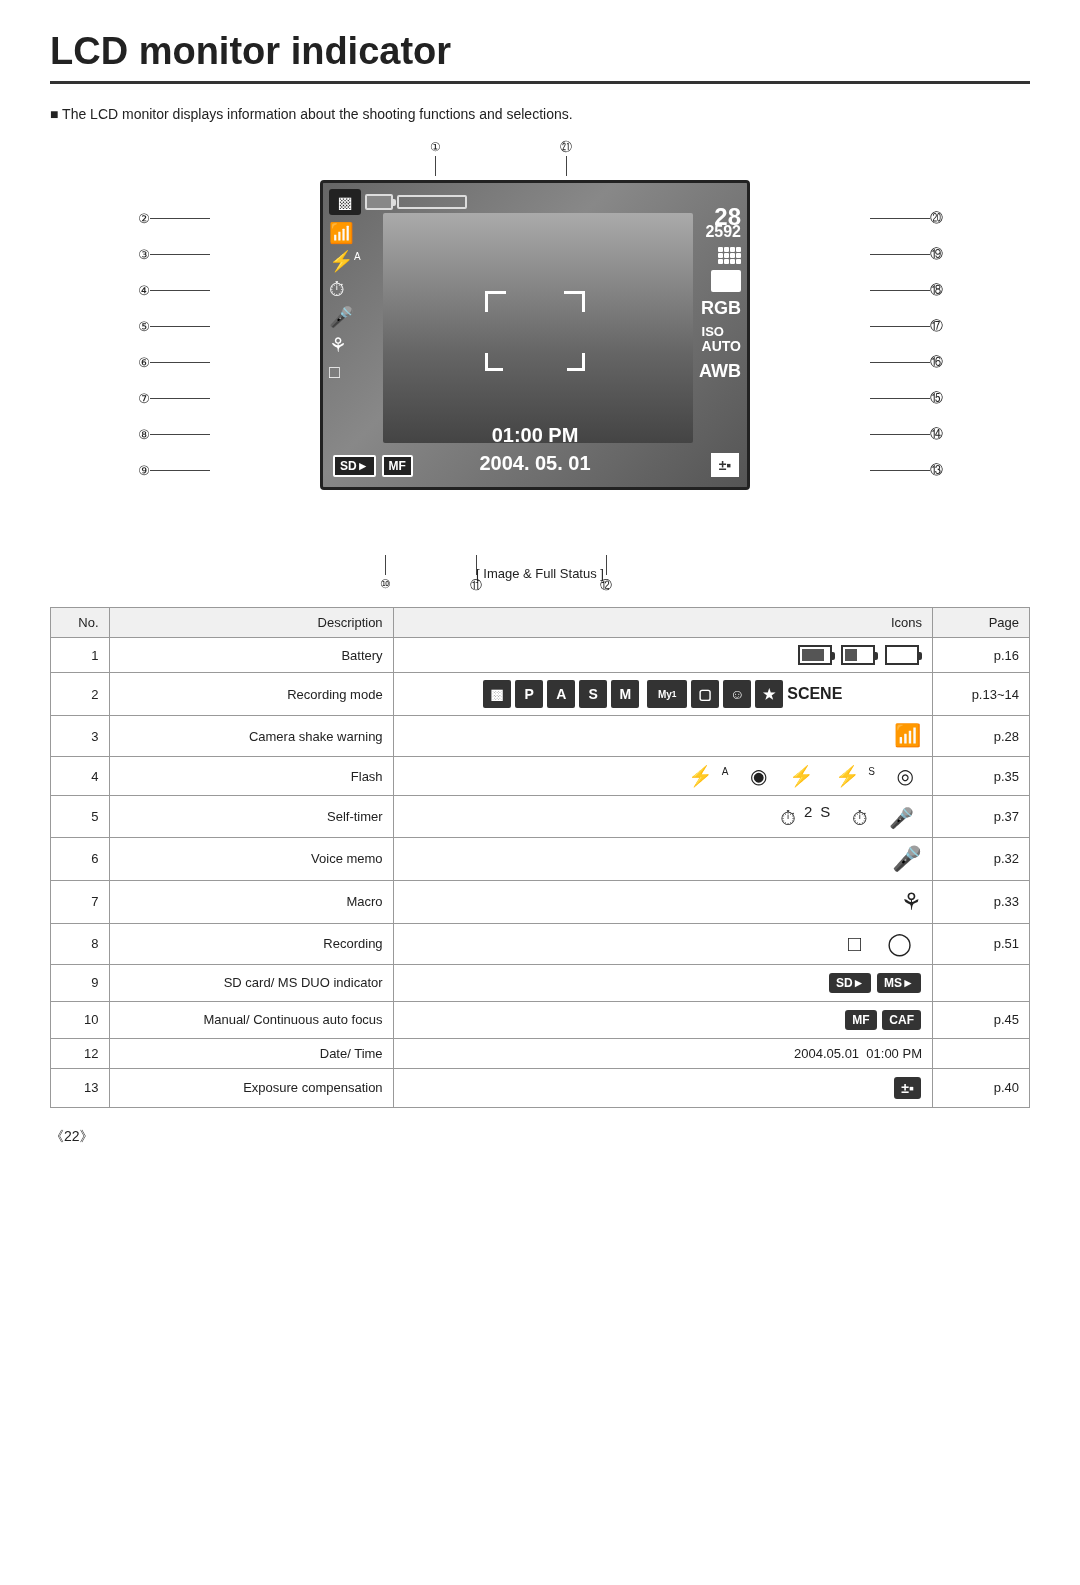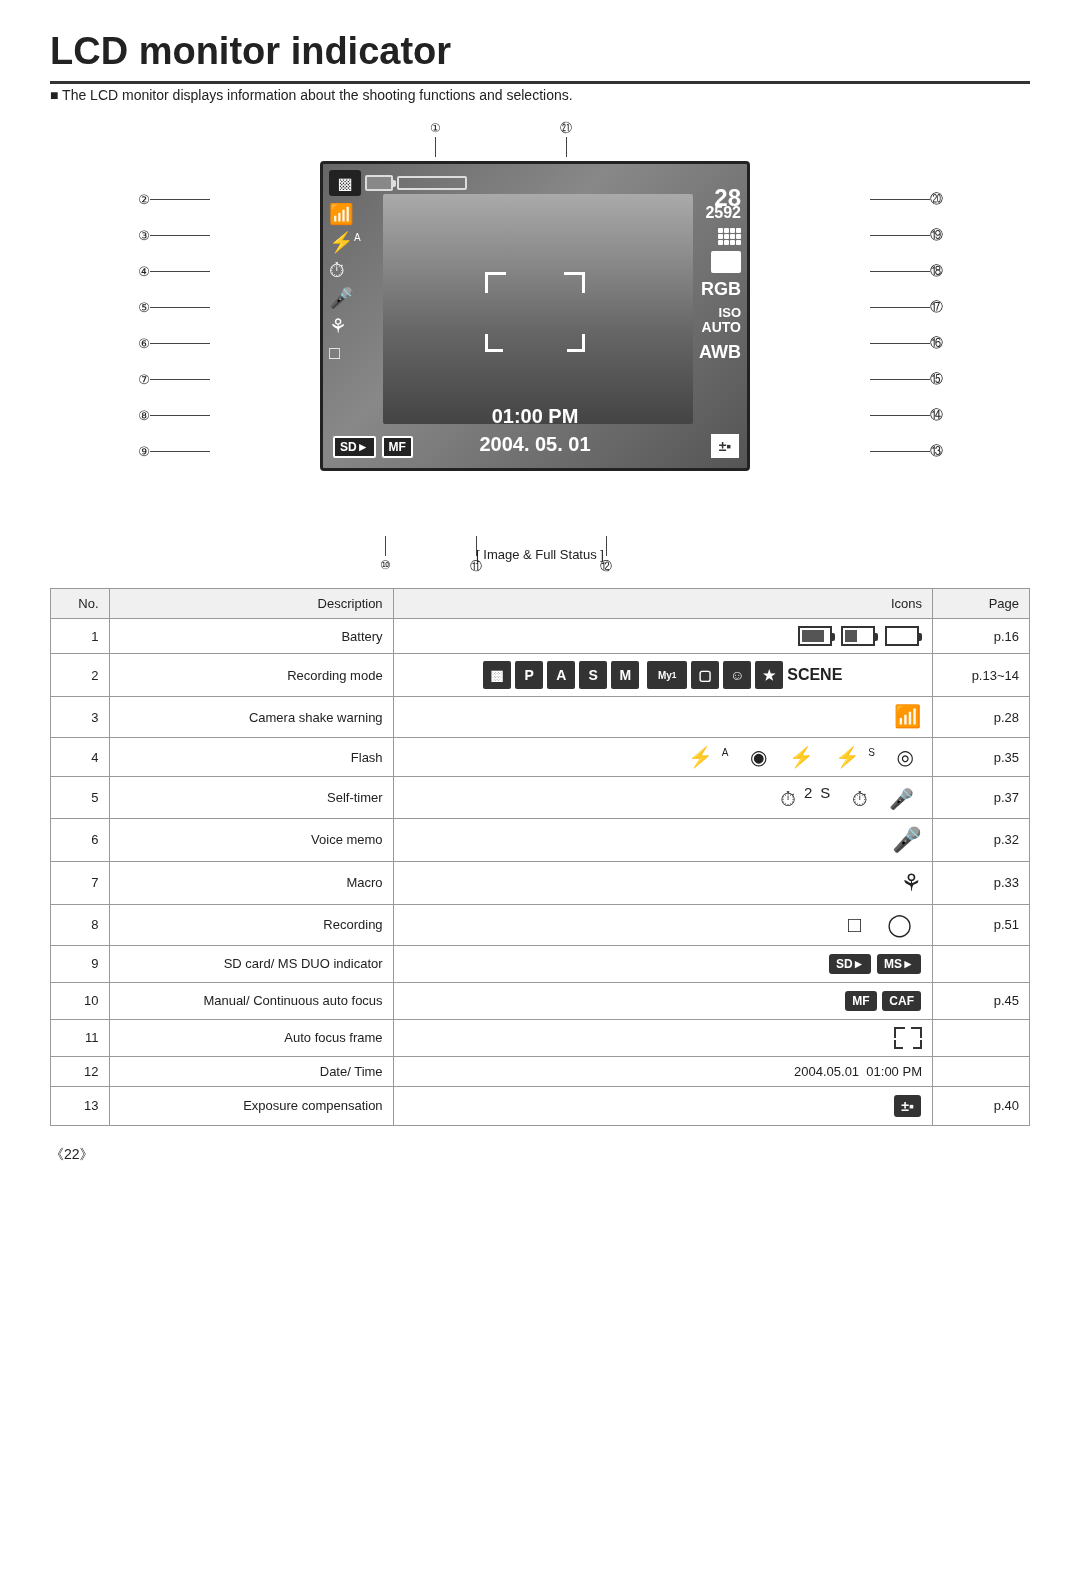--- a/index.html
+++ b/index.html
@@ -10,21 +10,21 @@
       font-family: Arial, sans-serif;
       font-size: 14px;
       color: #222;
       padding: 30px 50px;
     }
     h1 {
       font-size: 38px;
       font-weight: bold;
       border-bottom: 3px solid #333;
       padding-bottom: 8px;
-      margin-bottom: 3px;
+      margin-bottom: 22px;
       font-family: Arial, sans-serif;
     }
     .intro-text {
       font-size: 14px;
       margin-bottom: 18px;
     }
     .diagram-section {
       display: flex;
       flex-direction: column;
       align-items: center;
@@ -139,21 +139,21 @@
     }
     .lcd-rgb {
       font-size: 18px;
       font-weight: bold;
       color: #fff;
     }
     .lcd-iso {
       font-size: 13px;
       font-weight: bold;
       color: #fff;
-      text-align: right;
+      text-align: left;
       line-height: 1.1;
       margin-left: 20px;
     }
     .lcd-awb {
       font-size: 18px;
       font-weight: bold;
       color: #fff;
     }
     .lcd-left-side {
       position: absolute;
@@ -739,31 +739,20 @@
     <tr>
       <td>10</td>
       <td>Manual/ Continuous auto focus</td>
       <td>
         <span class="badge-filled">MF</span>
         <span class="badge-filled">CAF</span>
       </td>
       <td>p.45</td>
     </tr>
 
-    <tr>
-      <td>11</td>
-      <td>Auto focus frame</td>
-      <td>
-        <span class="focus-frame-icon">
-          <span class="focus-bl2"></span>
-          <span class="focus-br2"></span>
-        </span>
-      </td>
-      <td></td>
-    </tr>
 
     <tr>
       <td>12</td>
       <td>Date/ Time</td>
       <td>2004.05.01&nbsp;&nbsp;01:00 PM</td>
       <td></td>
     </tr>
 
     <tr>
       <td>13</td>

